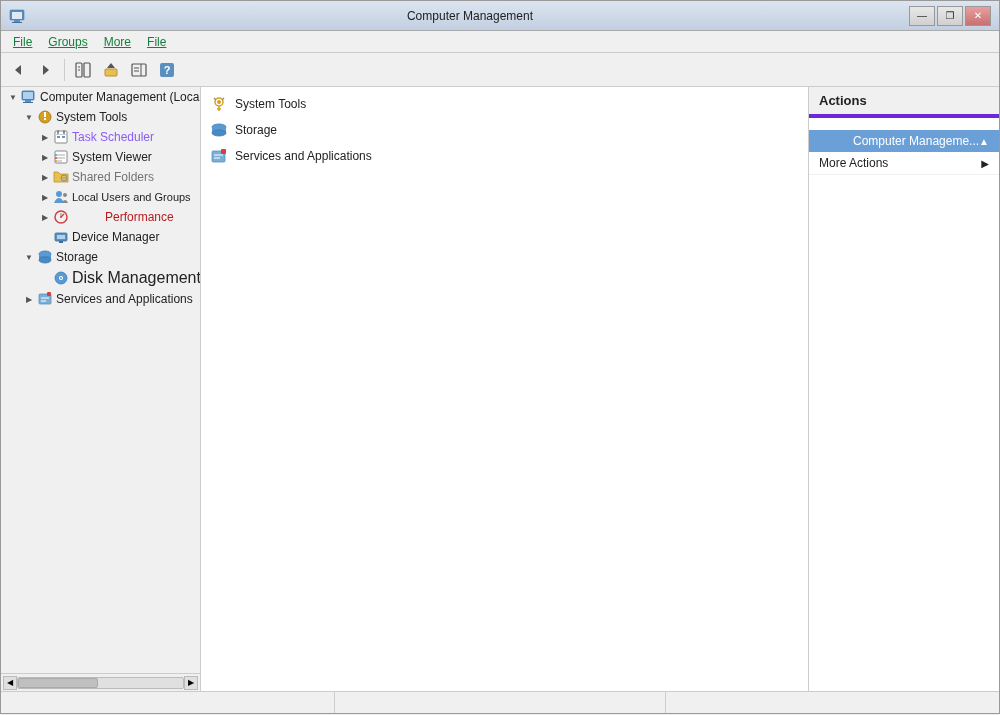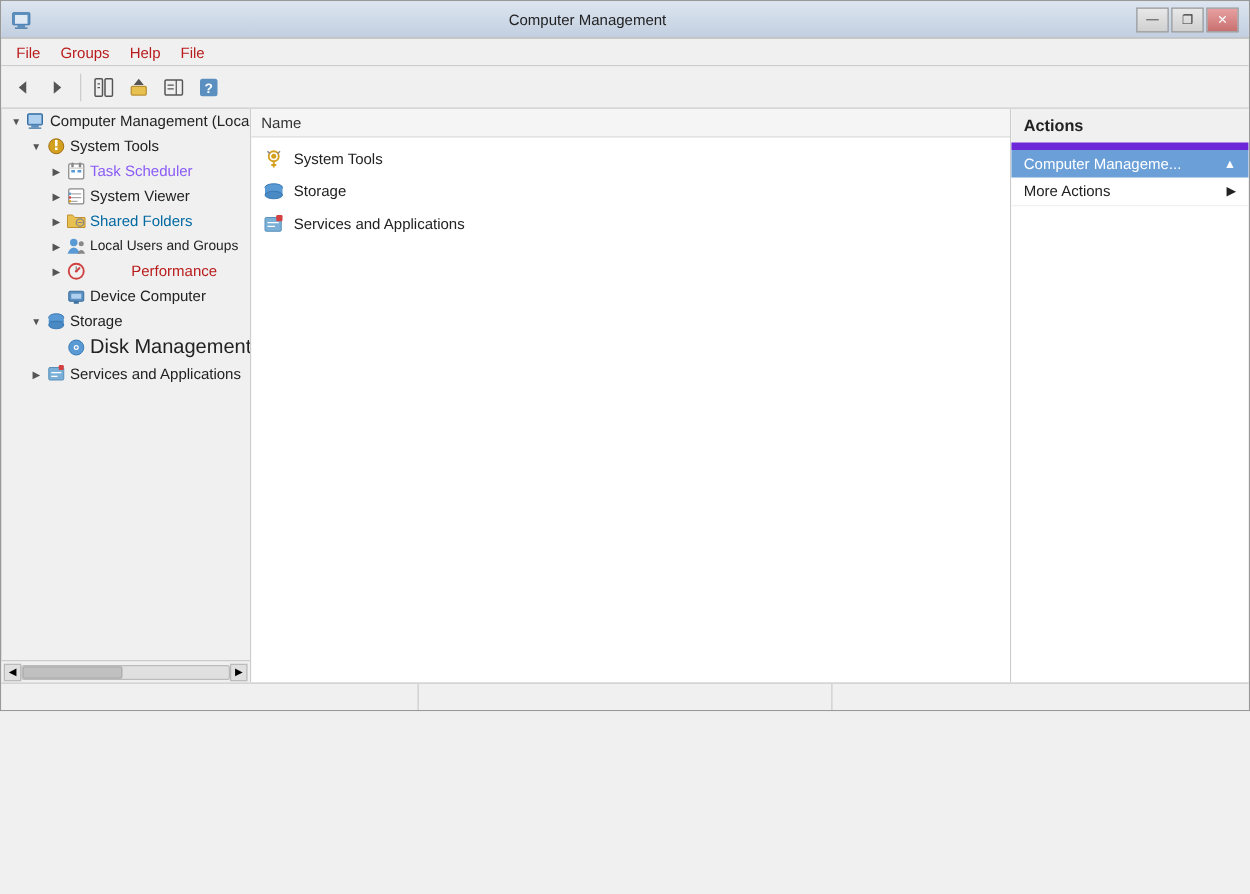--- a/index.html
+++ b/index.html
@@ -6,21 +6,21 @@
     body {
       font-family: 'Segoe UI', Tahoma, sans-serif;
       font-size: 12px;
       background: #f0f0f0;
       user-select: none;
     }
 
     
     .window {
       width: 1000px;
-      height: 569px;
+      height: 714px;
       background: #f0f0f0;
       border: 1px solid #999;
       display: flex;
       flex-direction: column;
     }
 
     .title-bar {
       background: linear-gradient(to bottom, #dce5f0, #c2cfe0);
       height: 30px;
       display: flex;
@@ -75,21 +75,22 @@
       display: flex;
       align-items: center;
       padding: 0 4px;
       border-bottom: 1px solid #ccc;
     }
 
     .menu-item {
       padding: 2px 8px;
       cursor: pointer;
       font-size: 12px;
-      color: #b91c1c;
+      color: #15803d;
+      text-decoration: underline;
     }
 
     
     .toolbar {
       background: #f0f0f0;
       height: 34px;
       display: flex;
       align-items: center;
       padding: 0 4px;
       border-bottom: 1px solid #ccc;
@@ -202,32 +203,33 @@
       background: #fff;
       overflow-y: auto;
     }
 
     .actions-header {
       background: #f0f0f0;
       padding: 6px 10px;
       font-size: 13px;
       font-weight: bold;
       color: #222;
-      border-bottom: 6px solid #6d28d9;
+      border-bottom: 4px solid #6d28d9;
     }
 
     .actions-section-title {
       background: #6a9fd8;
       color: #fff;
       padding: 4px 10px;
       font-size: 12px;
       display: flex;
       align-items: center;
-      justify-content: space-between;
-      cursor: pointer;
+      justify-content: flex-end;
+      cursor: pointer;
+      margin-top: 12px;
     }
 
     .actions-item {
       display: flex;
       align-items: center;
       justify-content: space-between;
       padding: 4px 10px;
       font-size: 12px;
       color: #222;
       cursor: pointer;
@@ -325,21 +327,21 @@
     <div class="title-bar-controls">
       <button class="title-btn">—</button>
       <button class="title-btn">❐</button>
       <button class="title-btn close">✕</button>
     </div>
   </div>
 
   <div class="menu-bar">
     <span class="menu-item">File</span>
     <span class="menu-item">Groups</span>
-    <span class="menu-item">Help</span>
+    <span class="menu-item">More</span>
     <span class="menu-item">File</span>
   </div>
 
   <div class="toolbar">
     <button class="toolbar-btn">
       <svg width="14" height="14" viewBox="0 0 14 14">
           <polygon points="10,2 4,7 10,12" fill="#555"></polygon>
         </svg>
     </button>
     <button class="toolbar-btn">
@@ -441,21 +443,21 @@
 
         <div class="tree-item indent-3">
           <span class="tree-expand">▶</span>
           <span class="tree-icon">
             <svg width="16" height="16" viewBox="0 0 16 16">
               <path d="M1,5 L1,13 L15,13 L15,5 L7,5 L5,3 L1,3 Z" fill="#e8c050" stroke="#c09030" stroke-width="0.8"></path>
               <circle cx="11" cy="9" r="3" fill="none" stroke="#888" stroke-width="1"></circle>
               <line x1="9" y1="9" x2="13" y2="9" stroke="#888" stroke-width="0.8"></line>
             </svg>
           </span>
-          <span style="font-size:12px;color:#0369a1;">Shared Folders</span>
+          <span style="font-size:12px;color:#737373;">Shared Folders</span>
         </div>
 
         <div class="tree-item indent-3">
           <span class="tree-expand">▶</span>
           <span class="tree-icon">
             <svg width="16" height="16" viewBox="0 0 16 16">
               <circle cx="6" cy="5" r="3" fill="#5a9ad4"></circle>
               <path d="M1,14 Q3,9 6,9 Q9,9 11,14" fill="#5a9ad4"></path>
               <circle cx="12" cy="6" r="2" fill="#888"></circle>
               <path d="M9,14 Q10,11 12,11 Q14,11 15,14" fill="#888"></path>
@@ -479,21 +481,21 @@
 
         <div class="tree-item indent-3">
           <span class="tree-expand" style="width:16px;"></span>
           <span class="tree-icon">
             <svg width="16" height="16" viewBox="0 0 16 16">
               <rect x="2" y="4" width="12" height="8" rx="1" fill="#5a8fc0" stroke="#3a6fa0" stroke-width="0.8"></rect>
               <rect x="4" y="6" width="8" height="4" fill="#b0d0f0"></rect>
               <rect x="6" y="12" width="4" height="2" fill="#3a6fa0"></rect>
             </svg>
           </span>
-          <span style="font-size:12px;color:#222;">Device Computer</span>
+          <span style="font-size:12px;color:#222;">Device Manager</span>
         </div>
 
         <div class="tree-item indent-2">
           <span class="tree-expand">▼</span>
           <span class="tree-icon">
             <svg width="16" height="16" viewBox="0 0 16 16">
               <ellipse cx="8" cy="5" rx="6" ry="3" fill="#5a9ad4" stroke="#3a7ab4" stroke-width="0.8"></ellipse>
               <rect x="2" y="5" width="12" height="6" fill="#5a9ad4"></rect>
               <ellipse cx="8" cy="11" rx="6" ry="3" fill="#4a8ac4" stroke="#3a7ab4" stroke-width="0.8"></ellipse>
               <line x1="2" y1="8" x2="14" y2="8" stroke="#3a7ab4" stroke-width="0.5"></line>
@@ -532,23 +534,20 @@
       <div class="tree-scrollbar-area">
         <div class="scrollbar-arrow">◀</div>
         <div class="scrollbar-track">
           <div class="scrollbar-thumb"></div>
         </div>
         <div class="scrollbar-arrow">▶</div>
       </div>
     </div>
 
     <div class="content-pane">
-      <div class="content-header">
-        <span style="flex:1;">Name</span>
-      </div>
       <div class="content-list">
 
         <div class="content-item">
           <span class="content-icon">
             <svg width="18" height="18" viewBox="0 0 18 18">
               <circle cx="9" cy="7" r="4" fill="none" stroke="#d4a020" stroke-width="1.5"></circle>
               <line x1="9" y1="11" x2="9" y2="16" stroke="#d4a020" stroke-width="1.5"></line>
               <line x1="7" y1="14" x2="11" y2="14" stroke="#d4a020" stroke-width="1.5"></line>
               <circle cx="9" cy="7" r="2" fill="#d4a020"></circle>
               <line x1="4" y1="3" x2="6" y2="5" stroke="#888" stroke-width="1.2"></line>

